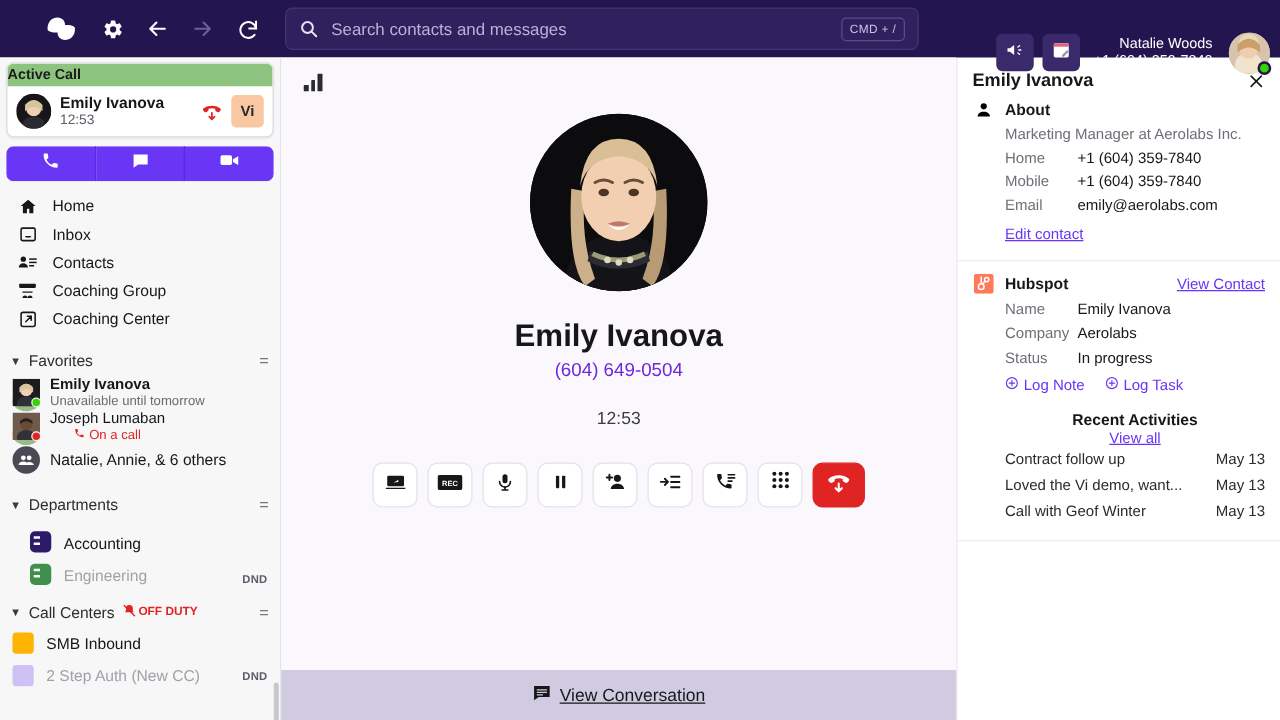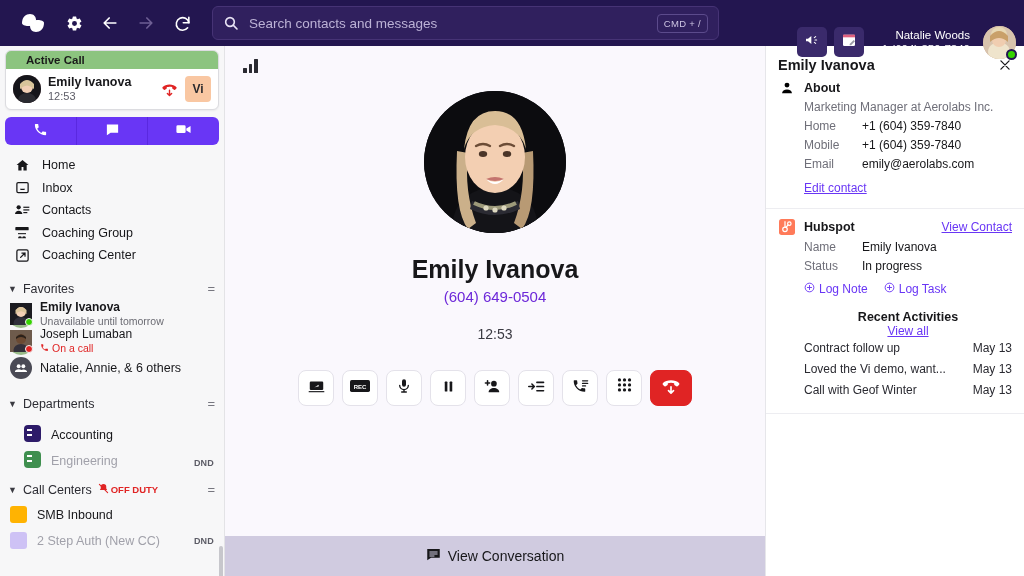--- a/index.html
+++ b/index.html
@@ -9,21 +9,21 @@
     background: #ffffff;
     overflow: hidden;
   }
   .app { position: relative; width: 1024px; height: 576px; display: flex; flex-direction: column; }
 
   
   .topbar {
     height: 46px; min-height: 46px;
     background: #231650;
     display: flex; align-items: center;
-    padding: 0 10px;
+    padding: 0 26px;
     position: relative;
   }
   .logo { width: 46px; display: flex; align-items: center; justify-content: center; }
   .logo svg { display: block; }
   .tb-icon {
     width: 36px; height: 36px;
     display: flex; align-items: center; justify-content: center;
     color: #ffffff;
   }
   .tb-icon.dim { color: #6e5f94; }
@@ -84,21 +84,21 @@
   .call-card {
     margin: 4px 5px 0 5px;
     border-radius: 6px; overflow: hidden;
     border: 1px solid #dcdce0;
     background: #ffffff;
     box-shadow: 0 1px 2px rgba(0,0,0,.06);
   }
   .call-card-hd {
     background: #8cc47f; color: #1b1b1b;
     font-size: 11.5px; font-weight: bold;
-    padding: 3px 20px;
+    padding: 3px 0;
   }
   .call-card-bd { display: flex; align-items: center; padding: 6px 7px; gap: 7px; }
   .cc-av { width: 28px; height: 28px; border-radius: 50%; overflow: hidden; background: #b99; flex: 0 0 auto; }
   .cc-txt { flex: 1; line-height: 1.2; }
   .cc-name { font-size: 12.5px; font-weight: bold; color: #17171a; }
   .cc-time { font-size: 11px; color: #5c5c66; }
   .cc-decline { color: #e02424; display: flex; align-items: center; }
   .cc-vi {
     width: 26px; height: 26px; border-radius: 4px;
     background: #f9c7a2; color: #2a2a2e;
@@ -135,21 +135,21 @@
   .offduty { color: #e02424; font-size: 9.5px; font-weight: bold; display: flex; align-items: center; gap: 2px; }
 
   .fav-item { display: flex; align-items: center; gap: 8px; padding: 2px 8px 2px 10px; height: 27px; }
   .fav-av { position: relative; width: 22px; height: 22px; flex: 0 0 auto; }
   .fav-av .pic { width: 22px; height: 22px; border-radius: 50%; overflow: hidden; background: #9b8; }
   .fav-av .st { position: absolute; right: -1px; bottom: -1px; width: 8px; height: 8px; border-radius: 50%; border: 1.5px solid #f7f7f8; }
   .fav-txt { line-height: 1.15; }
   .fav-name { font-size: 12px; color: #17171a; }
   .fav-name.bold { font-weight: bold; }
   .fav-sub { font-size: 10.5px; color: #6b6b73; }
-  .fav-sub.oncall { color: #e02424; display: flex; align-items: center; gap: 3px; }
+  .fav-sub.oncall { color: #e02424; display: flex; align-items: center; gap: 3px; justify-content: center; }
 
   .dept-item { display: flex; align-items: flex-end; gap: 10px; padding: 0 10px 0 24px; height: 26px; }
   .dept-ico { width: 17px; height: 17px; border-radius: 4px; flex: 0 0 auto; position: relative; }
   .dept-ico::before, .dept-ico::after {
     content: ""; position: absolute; left: 3px; width: 5px; height: 2px; background: #fff;
   }
   .dept-ico::before { top: 4px; }
   .dept-ico::after { top: 9px; }
   .dept-name { font-size: 12.5px; color: #17171a; flex: 1; }
   .dept-name.muted { color: #a1a1aa; }
@@ -186,21 +186,21 @@
     width: 36px; height: 36px; border-radius: 8px;
     background: #ffffff; border: 1px solid #e4e2ea;
     display: flex; align-items: center; justify-content: center;
     color: #17171a;
   }
   .ctrl.end { background: #e02424; border-color: #e02424; color: #fff; width: 42px; }
 
   .viewconv {
     height: 40px; background: #d0cbe0;
     display: flex; align-items: center; justify-content: center; gap: 7px;
-    color: #17171a; font-size: 14px;
+    color: #17171a; font-size: 14px; text-decoration: underline;
   }
 
   
   .right {
     width: 259px; min-width: 259px; background: #ffffff;
     border-left: 1px solid #e6e6ea;
     display: flex; flex-direction: column;
   }
   .rp-hd { display: flex; align-items: center; padding: 11px 12px 8px 12px; }
   .rp-title { flex: 1; font-size: 14.5px; font-weight: bold; color: #17171a; }
@@ -708,20 +708,24 @@
             </svg>
           </span>
           <span class="rp-sec-title">Hubspot</span>
           <a class="rp-link" href="#">View Contact</a>
         </div>
         <div class="kv">
           <span class="k">Name</span>
           <span class="v">Emily Ivanova</span>
         </div>
         <div class="kv">
+          <span class="k">Company</span>
+          <span class="v">Aerolabs</span>
+        </div>
+        <div class="kv">
           <span class="k">Status</span>
           <span class="v">In progress</span>
         </div>
         <div class="logrow">
           <span class="logbtn">
             <span>
               <svg width="11" height="11" viewBox="0 0 24 24" fill="none" stroke="currentColor" stroke-width="2">
                 <circle cx="12" cy="12" r="9.5"></circle>
                   <path d="M12 7.5v9M7.5 12h9" stroke-linecap="round"></path>
               </svg>

